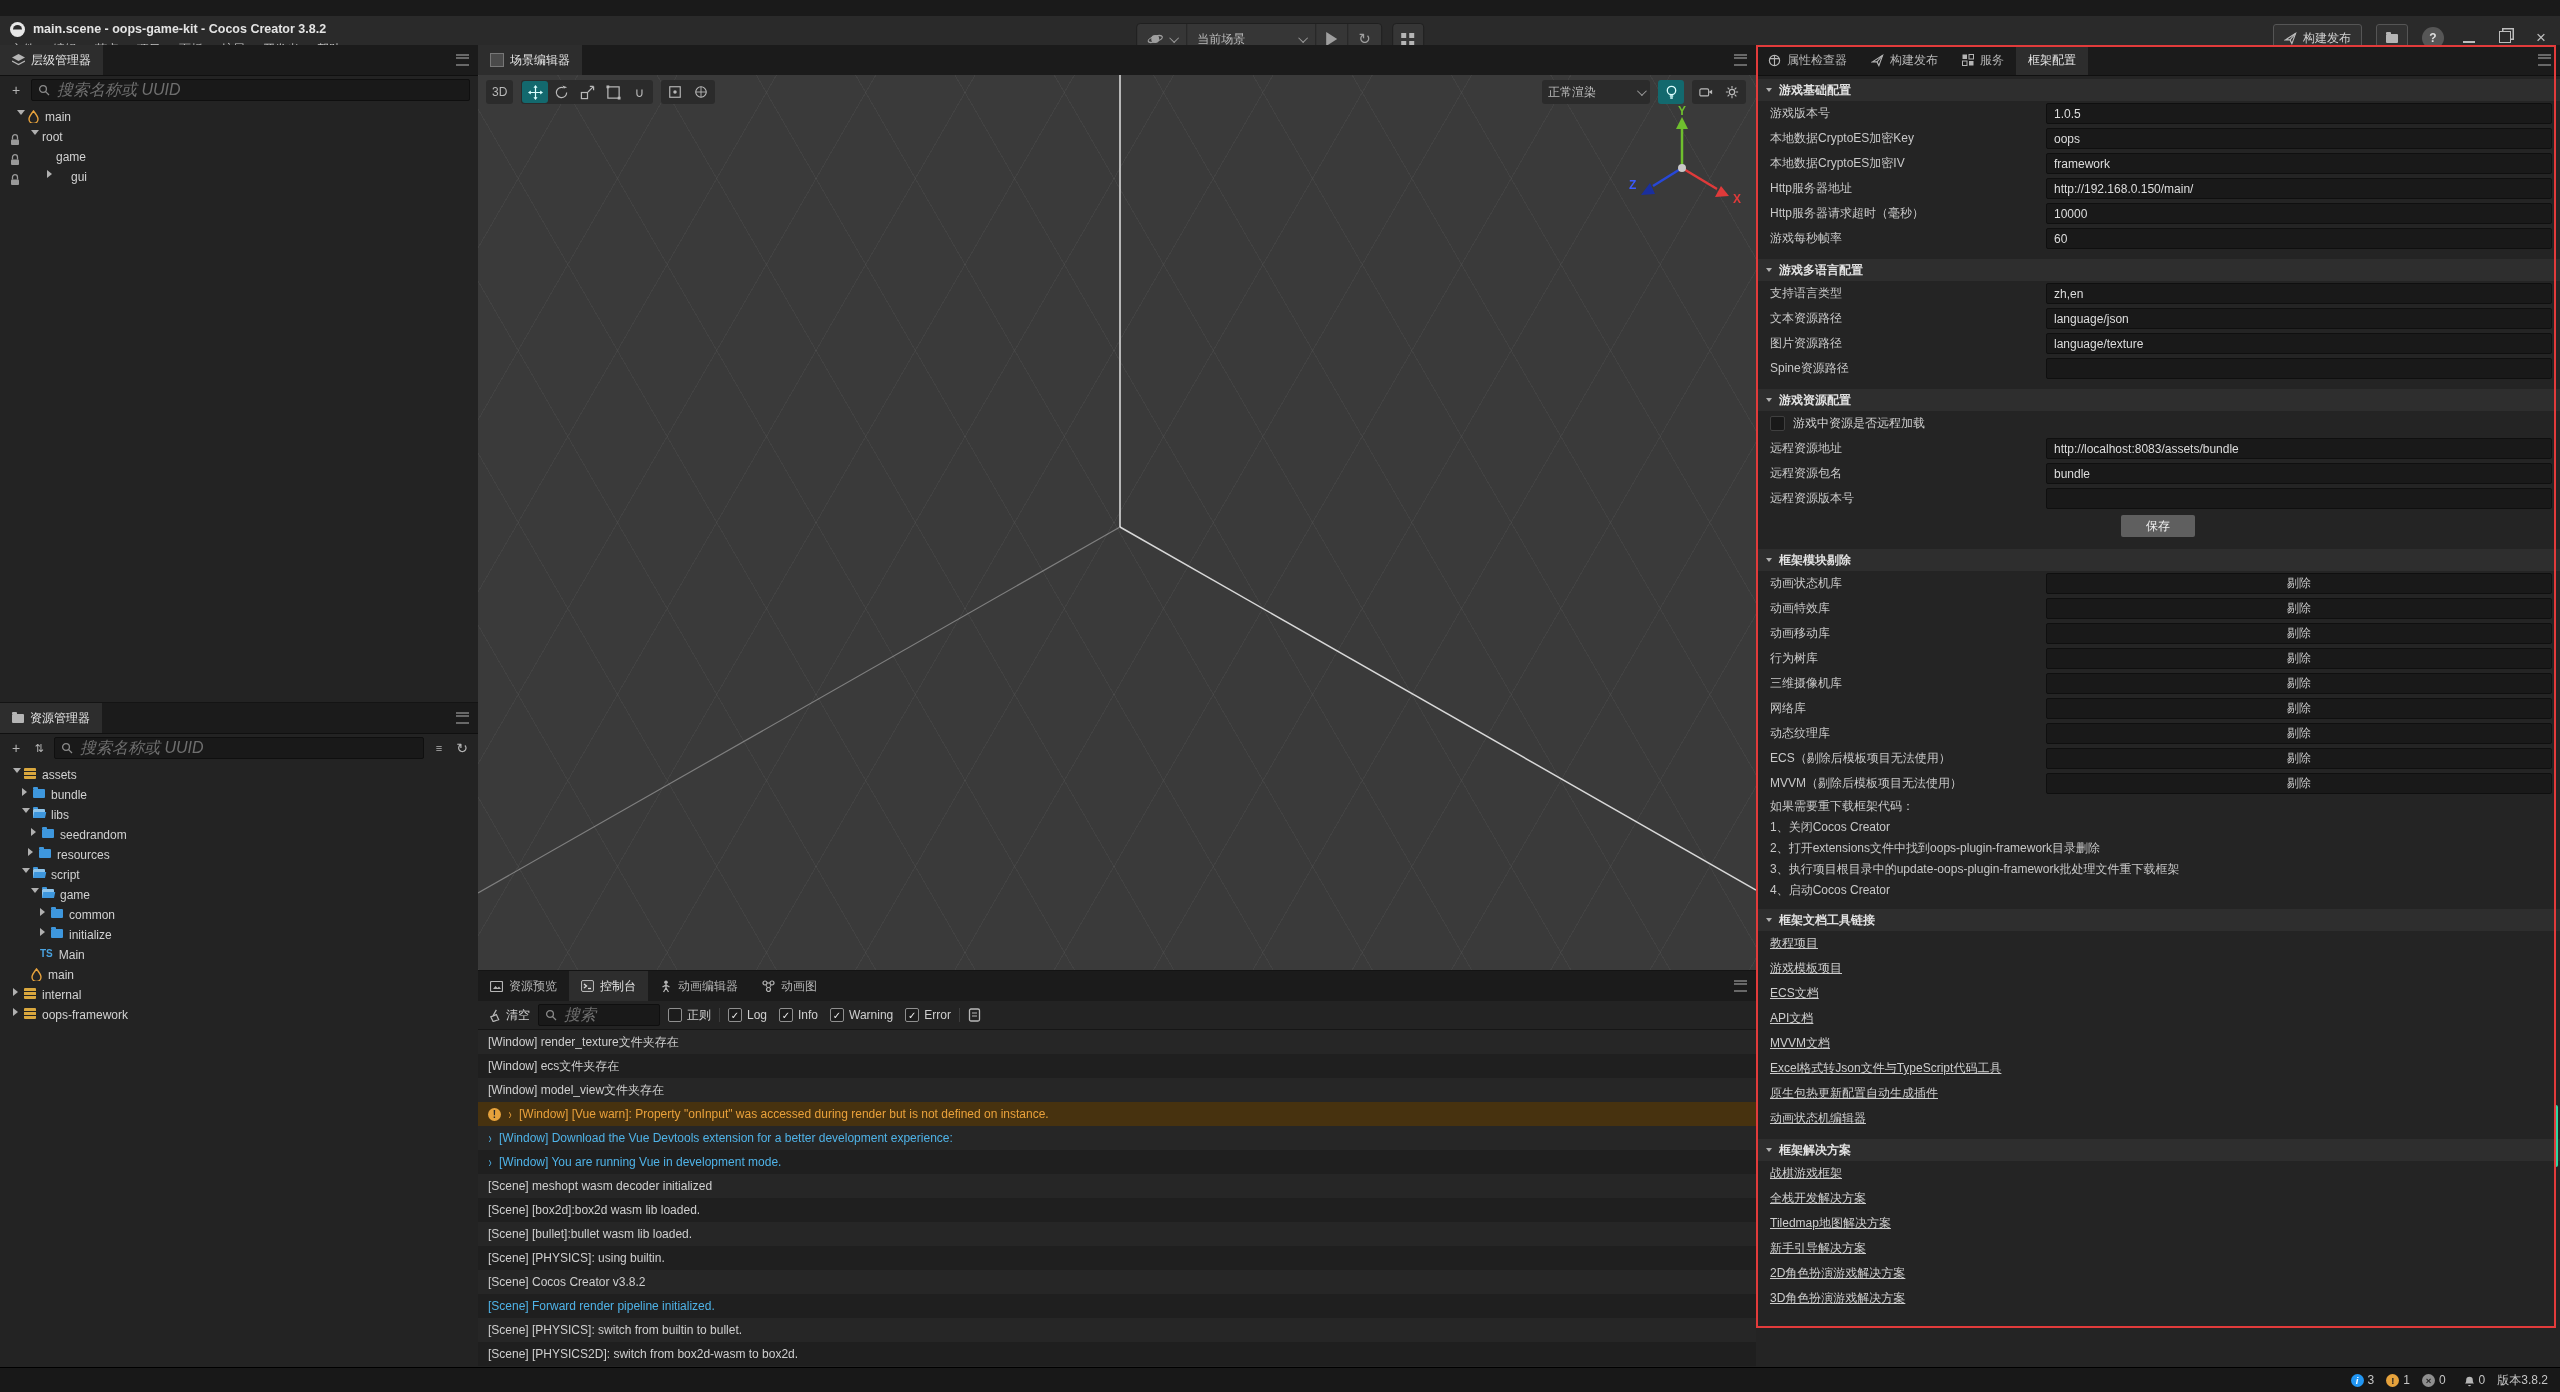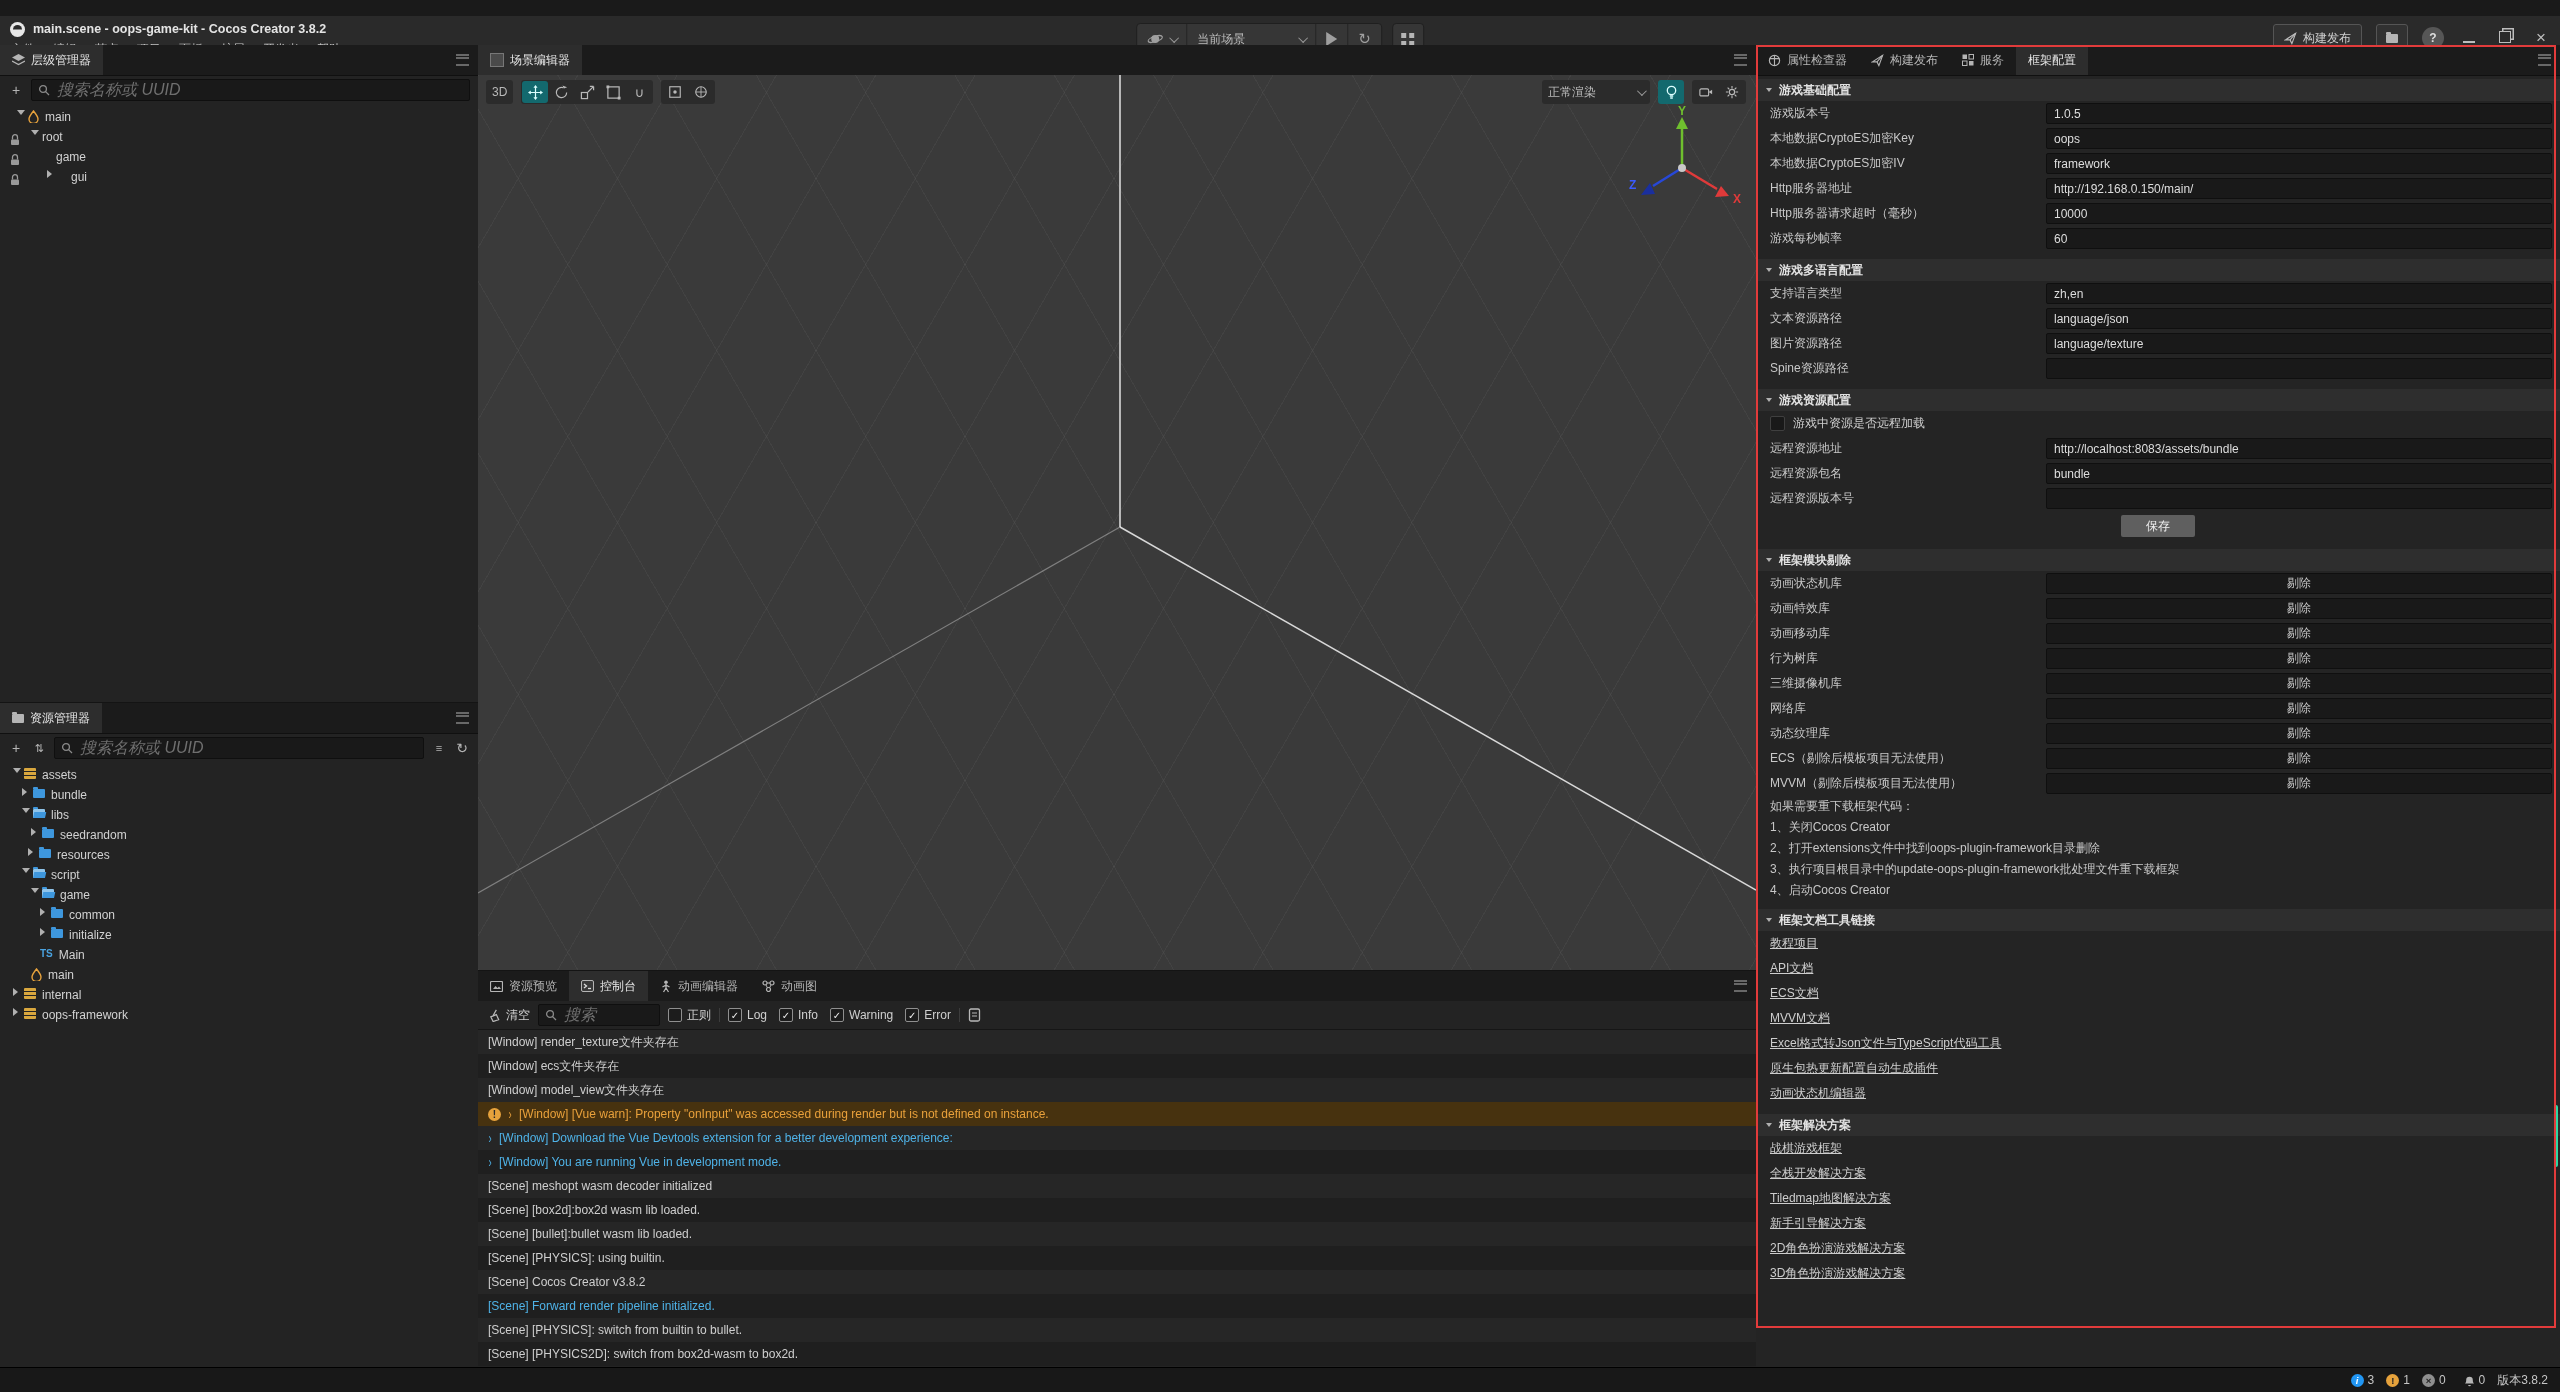--- a/index.html
+++ b/index.html
@@ -790,24 +790,27 @@
         <div class="itext">3、执行项目根目录中的update-oops-plugin-framework批处理文件重下载框架</div>
         <div class="itext">4、启动Cocos Creator</div>
         <div class="section-h">
           <i class="tri open"></i>
           <span>框架文档工具链接</span>
         </div>
         <div class="ilink">
           <a href="#">教程项目</a>
         </div>
         <div class="ilink">
+          <a href="#">游戏模板项目</a>
+        </div>
+        <div class="ilink">
+          <a href="#">ECS文档</a>
+        </div>
+        <div class="ilink">
           <a href="#">API文档</a>
-        </div>
-        <div class="ilink">
-          <a href="#">ECS文档</a>
         </div>
         <div class="ilink">
           <a href="#">MVVM文档</a>
         </div>
         <div class="ilink">
           <a href="#">Excel格式转Json文件与TypeScript代码工具</a>
         </div>
         <div class="ilink">
           <a href="#">原生包热更新配置自动生成插件</a>
         </div>

